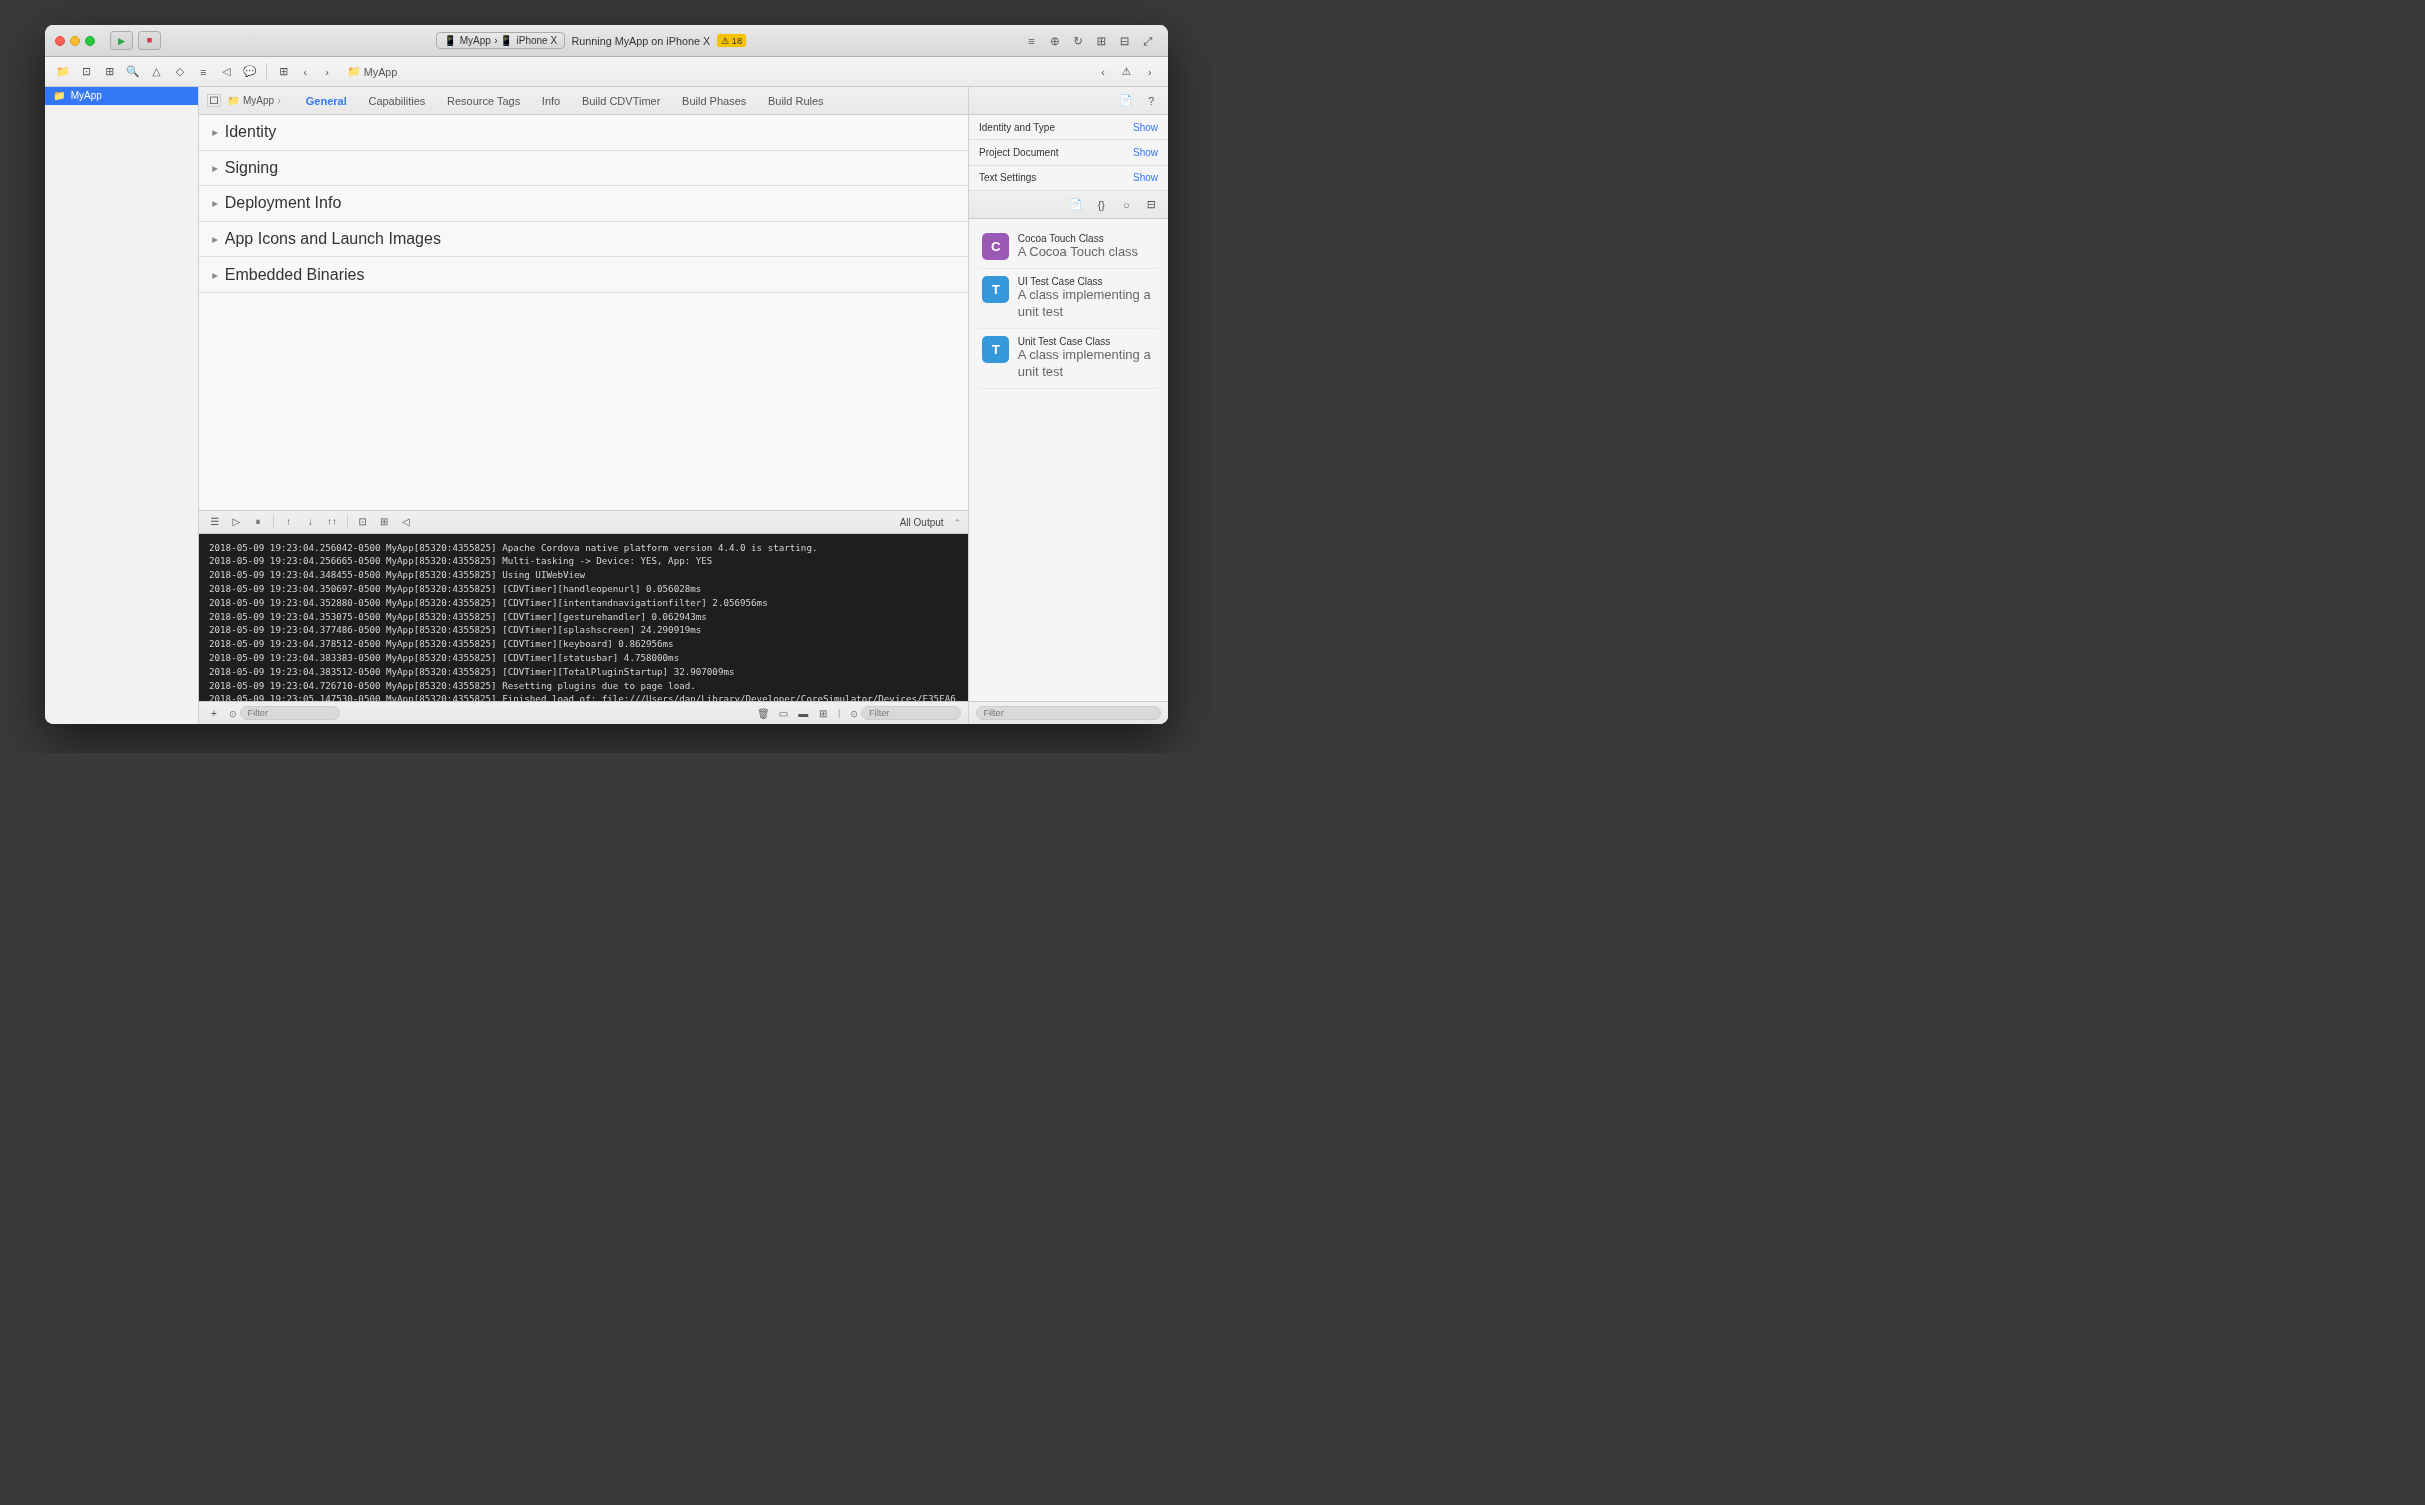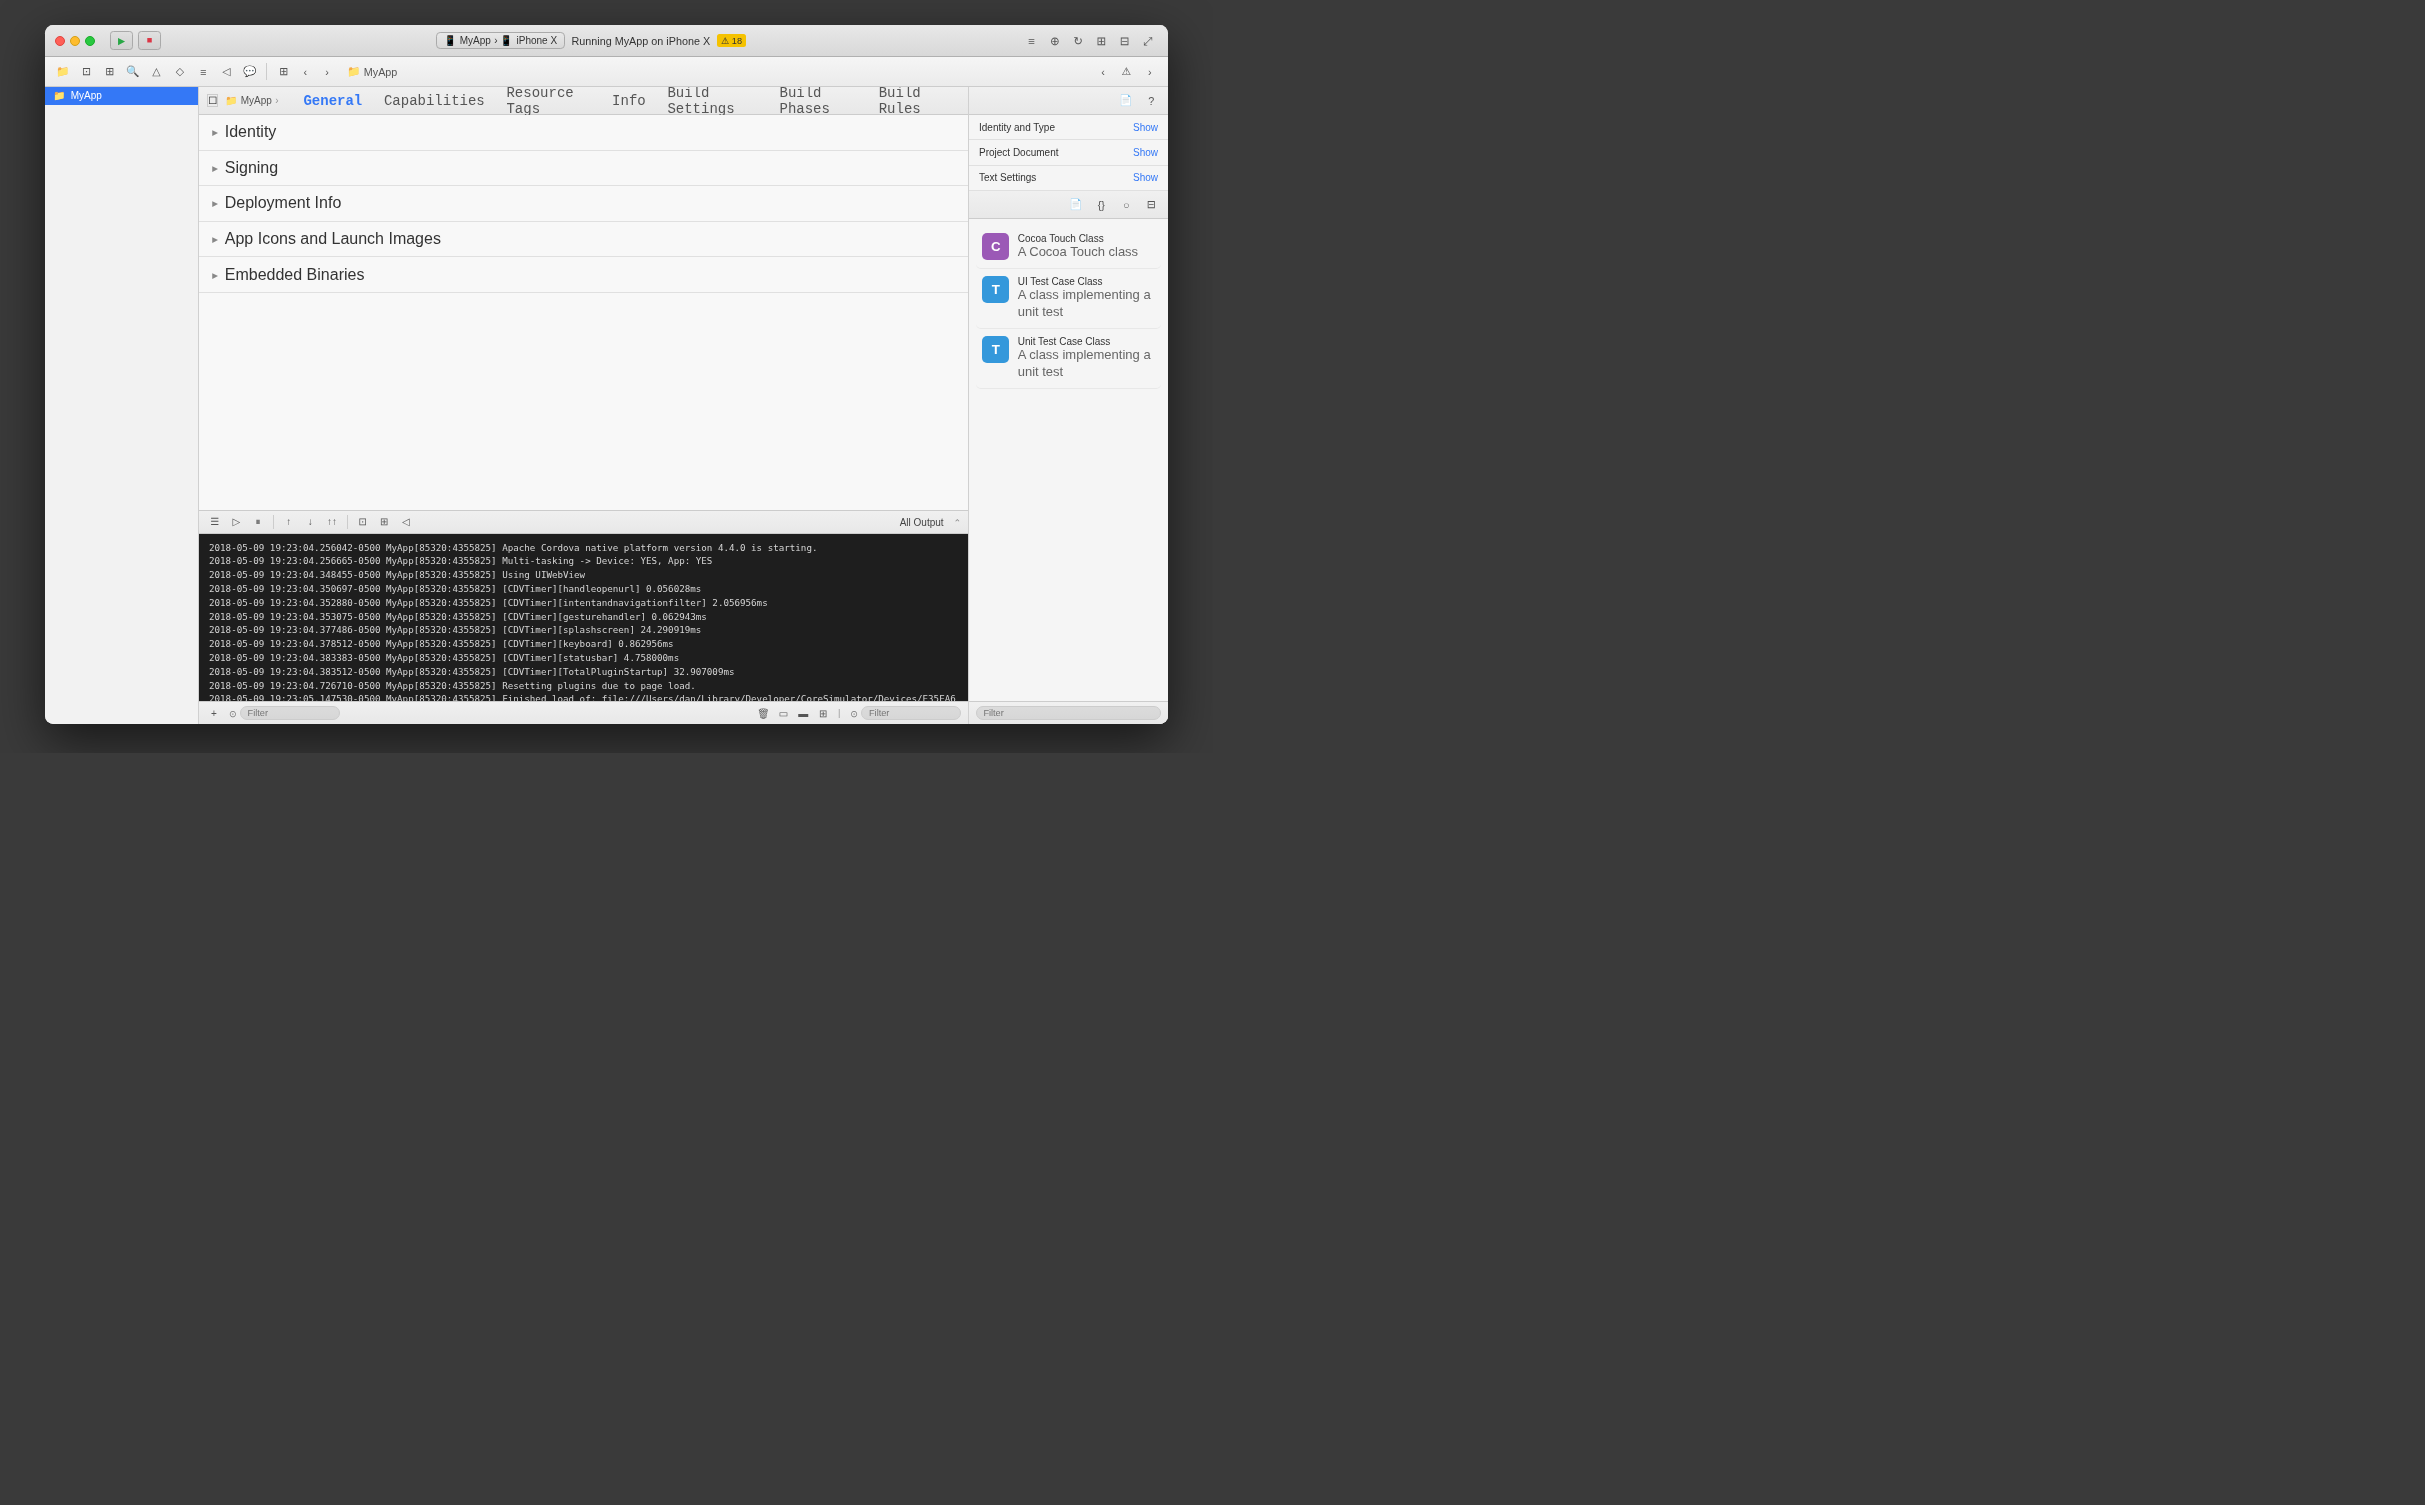--- a/index.html
+++ b/index.html
@@ -136,23 +136,22 @@
     
     .editor-tabs {
       height: 28px;
       background: linear-gradient(to bottom, #f0f0f0, #e8e8e8);
       border-bottom: 0.8px solid #ccc;
       display: flex; align-items: center; padding: 0 8.3px; gap: 1.7px;
       flex-shrink: 0;
     }
     .editor-tab {
       padding: 3.3px 10px;
-      font-size: 14px; color: #555; cursor: pointer;
+      font-size: 11px; color: #555; cursor: pointer;
       border-radius: 3.3px;
-      font-family: Liberation Mono, monospace;
     }
     .editor-tab.active { color: #3478f6; font-weight: 600; }
     .editor-breadcrumb {
       display: flex; align-items: center; gap: 3.3px;
       font-size: 10px; color: #555; margin-right: 13.3px;
     }
     .editor-breadcrumb-separator { color: #999; }
 
     
     .sections-area {
@@ -385,21 +384,21 @@
         <div style="width:13.3px;height:13.3px;border:0.8px solid #ccc;display:flex;align-items:center;justify-content:center;margin-right:5px;">☐</div>
         <div class="editor-breadcrumb">
           <span>📁</span>
           <span>MyApp</span>
           <span class="editor-breadcrumb-separator">›</span>
         </div>
         <div class="editor-tab active">General</div>
         <div class="editor-tab">Capabilities</div>
         <div class="editor-tab">Resource Tags</div>
         <div class="editor-tab">Info</div>
-        <div class="editor-tab">Build Settings</div>
+        <div class="editor-tab">Build CDVTimer</div>
         <div class="editor-tab">Build Phases</div>
         <div class="editor-tab">Build Rules</div>
       </div>
 
       <div class="sections-area">
         <div class="section-row">
           <span class="section-arrow chevron-right"></span>
           <span>Identity</span>
         </div>
         <div class="section-row">

